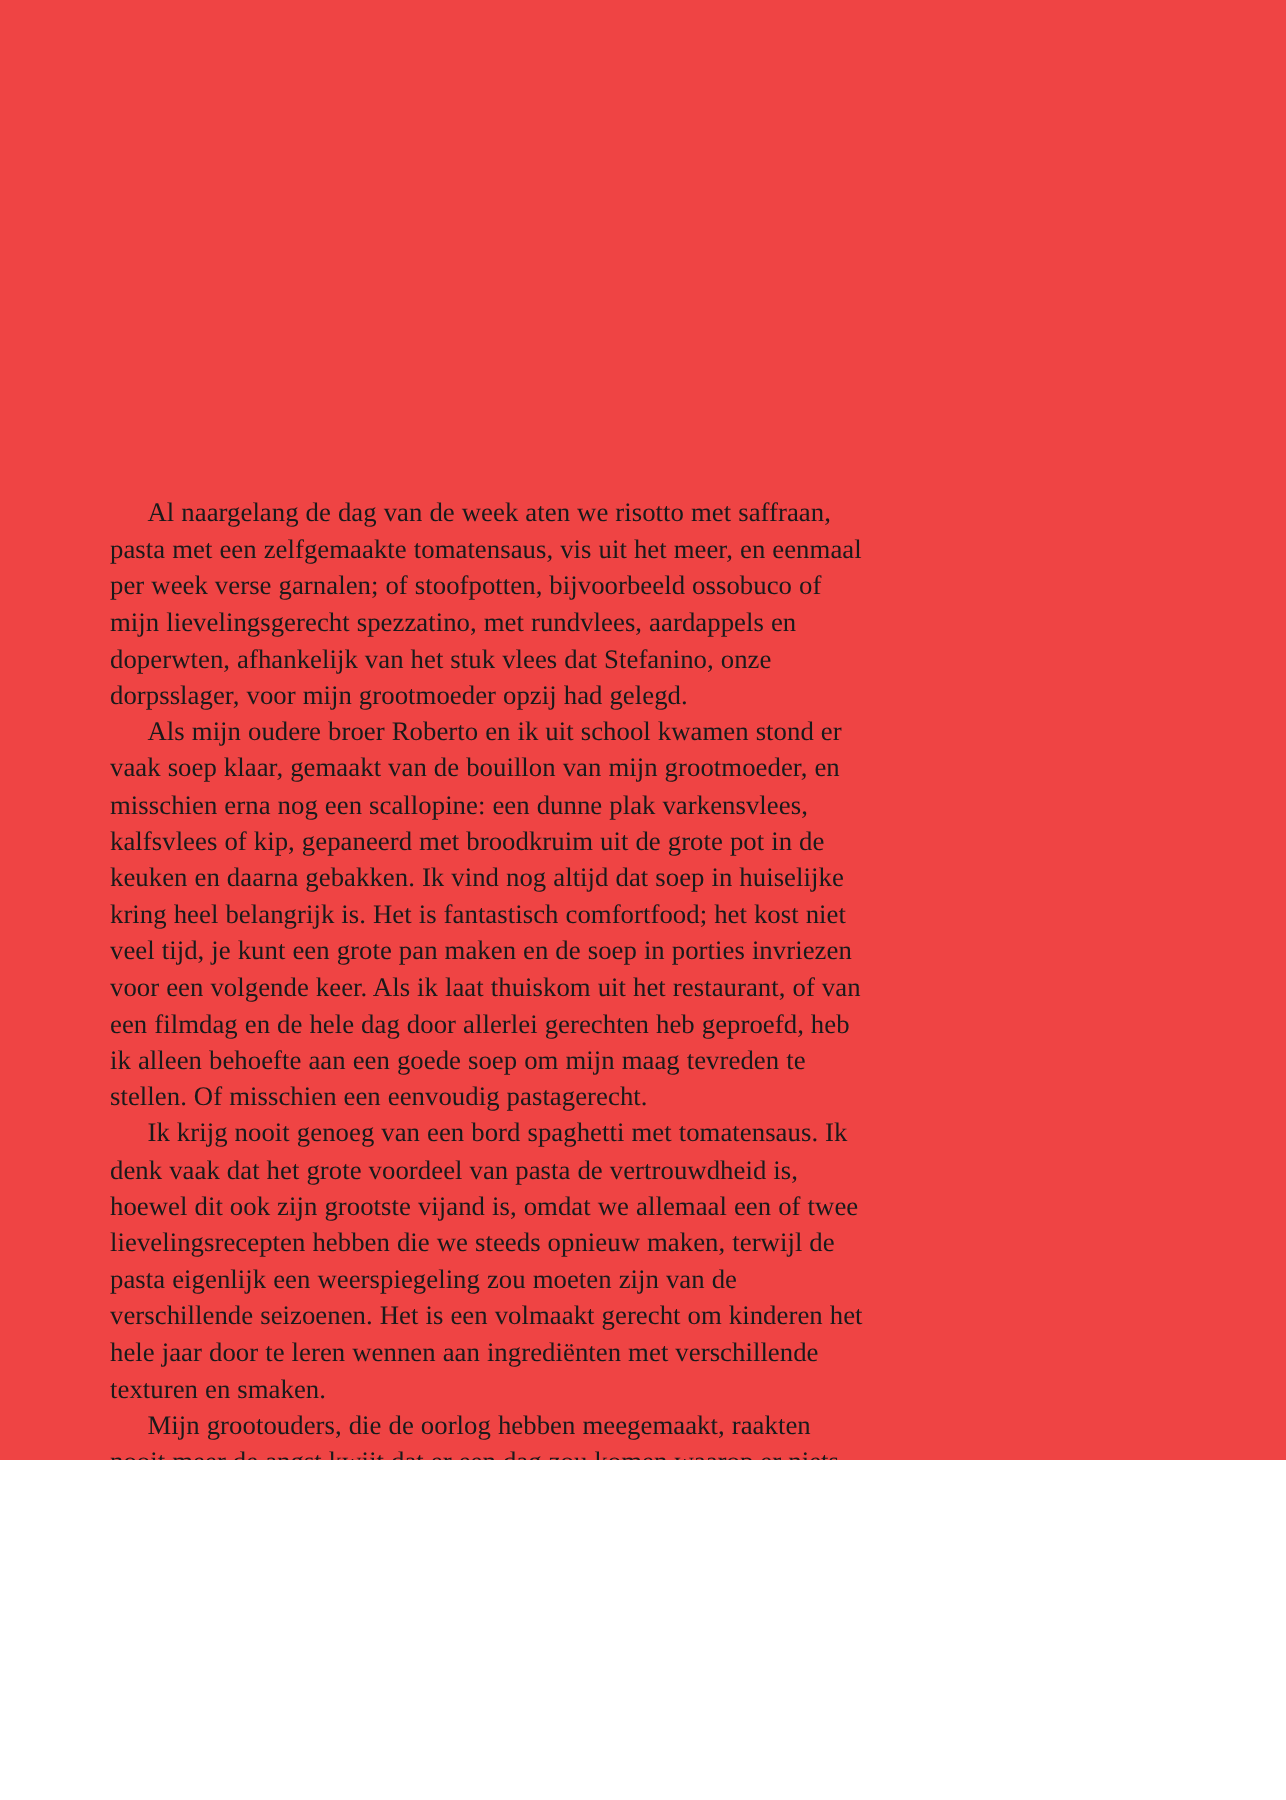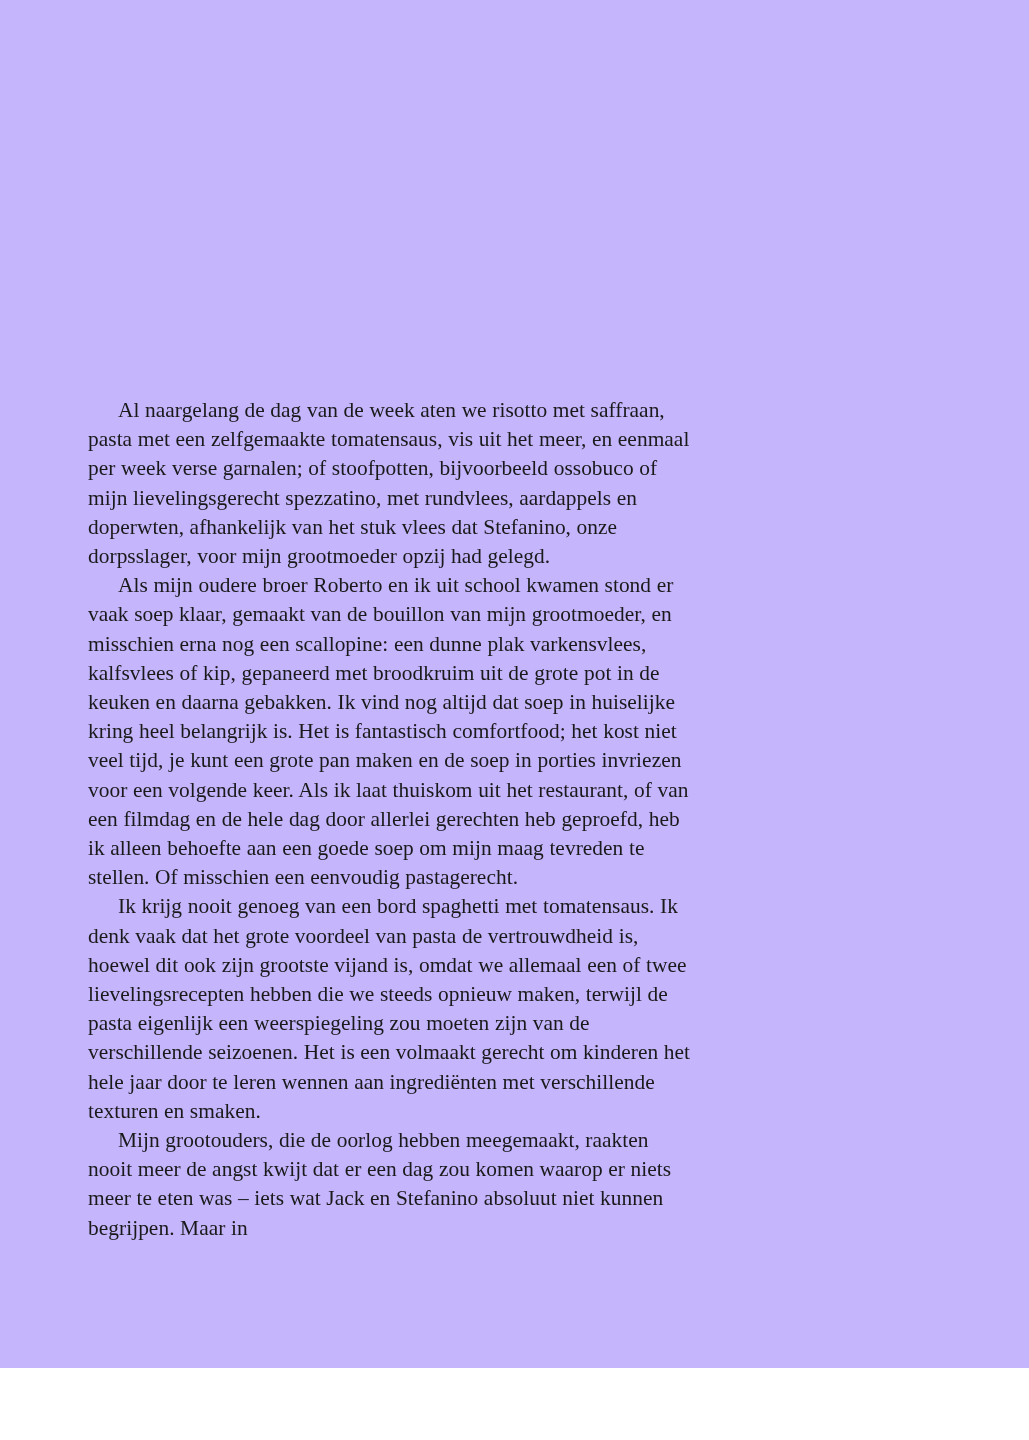--- a/index.html
+++ b/index.html
@@ -7,22 +7,22 @@
     margin: 0;
     padding: 0;
   }
   body {
     background: #ffffff;
   }
 
   .page {
     position: relative;
     width: 1029px;
-    height: 1368px;
-    background: #c4b5fd;
+    height: 1168px;
+    background: #ef4444;
     overflow: hidden;
     box-sizing: border-box;
   }
 
   .text-block {
     position: absolute;
     left: 88px;
     top: 396px;
     width: 608px;
   }

